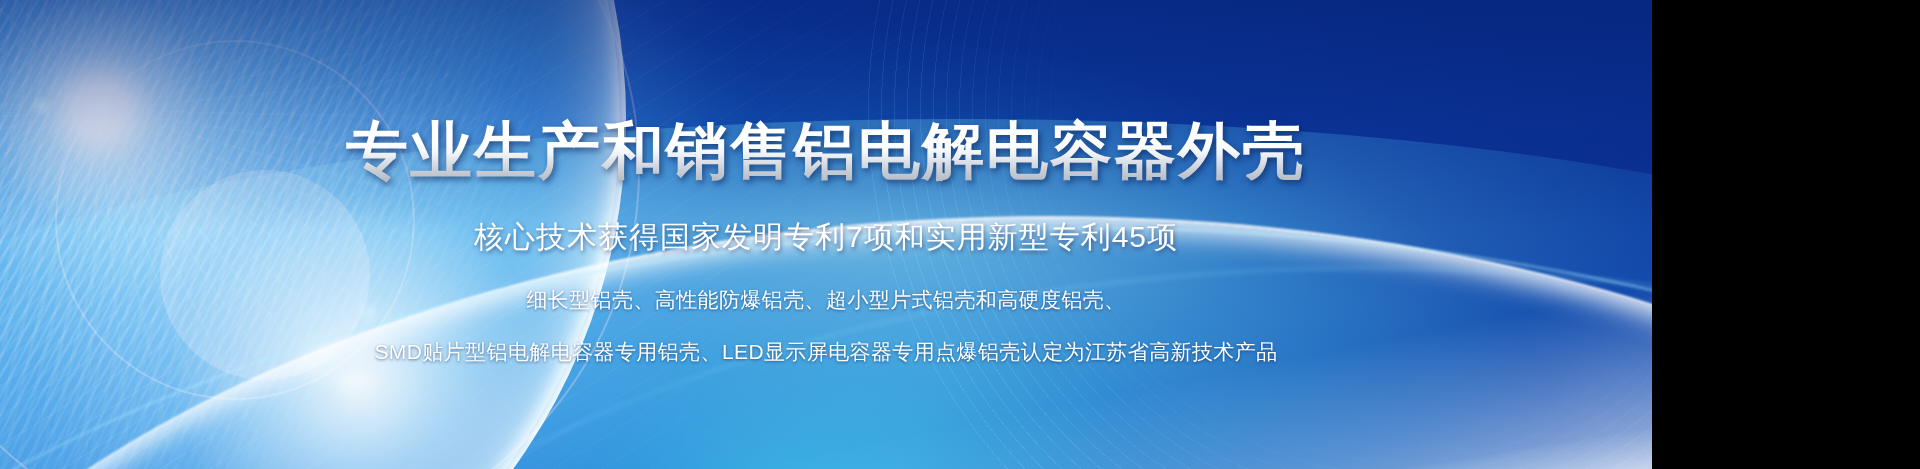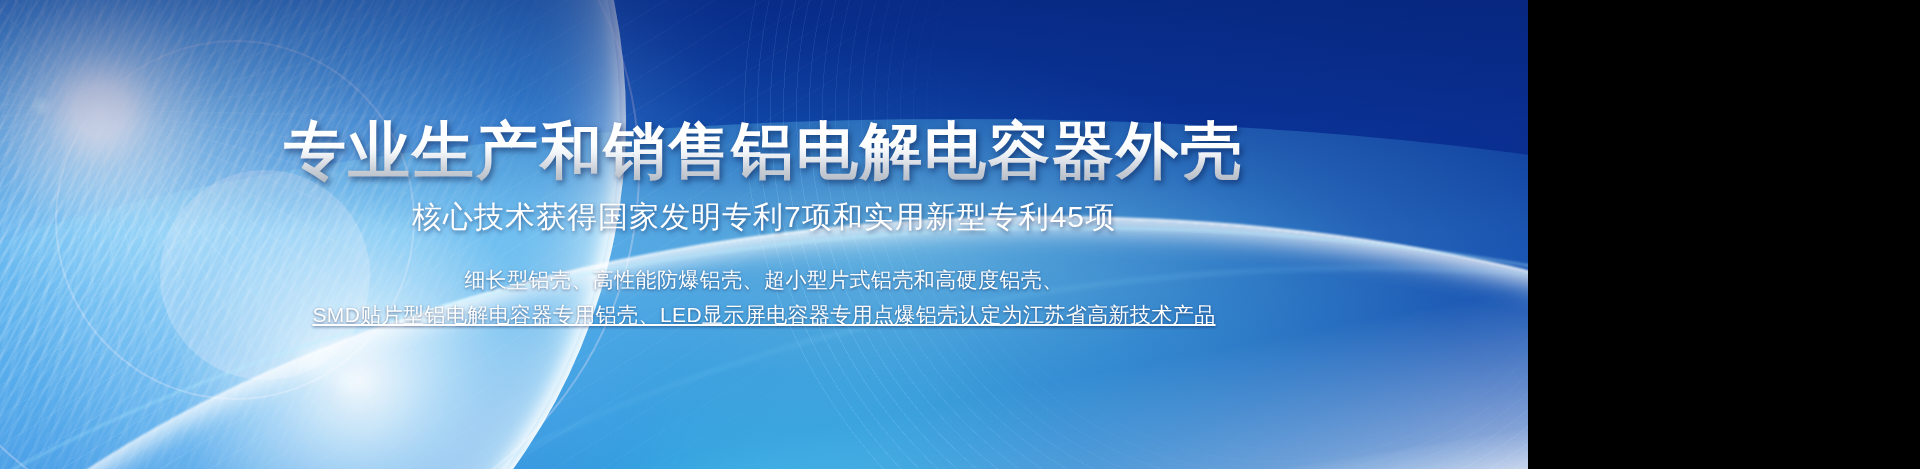--- a/index.html
+++ b/index.html
@@ -1,18 +1,18 @@
 <!DOCTYPE html>
 <html><head>
 <meta charset="utf-8">
 <style>
   html,body{margin:0;padding:0;background:#000;}
   #banner{
     position:relative;
-    width:1528px;height:469px;
+    width:1652px;height:469px;
     overflow:hidden;
     font-family:"Liberation Sans","DejaVu Sans",sans-serif;
     background:
       radial-gradient(ellipse 900px 620px at 18% 58%, #2f8fe8 0%, rgba(31,110,212,0.55) 32%, rgba(18,72,180,0.18) 58%, rgba(12,52,160,0) 74%),
       radial-gradient(ellipse 1500px 900px at 46% 108%, #34b6e8 0%, rgba(40,150,225,0.55) 26%, rgba(20,80,190,0.12) 54%, rgba(11,50,155,0) 72%),
       linear-gradient(160deg, #0d45b2 0%, #0b3aa3 28%, #0a3296 52%, #0a2f92 70%, #0c3fa6 100%);
   }
 
   
   .layer{position:absolute;inset:0;pointer-events:none;}
@@ -190,39 +190,39 @@
     letter-spacing:2px;
     line-height:1.08;
     color:#ffffff;
     background:linear-gradient(to bottom,#ffffff 0%,#ffffff 38%,#f2f5f8 52%,#c9ced6 78%,#aeb5c0 100%);
     -webkit-background-clip:text;background-clip:text;
     -webkit-text-fill-color:transparent;
     filter:drop-shadow(2px 3px 3px rgba(2,18,70,0.55));
     white-space:nowrap;
   }
   #subhead{
-    margin-top:12px;
+    margin-top:32px;
     font-size:30px;
     font-weight:normal;
     letter-spacing:1px;
     color:#ffffff;
     text-shadow:1px 2px 4px rgba(2,18,70,0.5);
     white-space:nowrap;
   }
   .desc{
     font-size:21px;
     font-weight:normal;
     letter-spacing:0.4px;
     color:#ffffff;
     line-height:1.55;
     text-shadow:0 1px 3px rgba(2,18,70,0.55);
     white-space:nowrap;
   }
   #desc1{margin-top:26px;}
-  #desc2{margin-top:2px;text-decoration:underline;}
+  #desc2{margin-top:19px;}
 </style>
 </head>
 <body>
 
 <div id="banner">
 
   <div id="earth"></div>
   <div id="earth-rim"></div>
   <div id="sun-glow"></div>
   <div id="sun-rays"></div>

